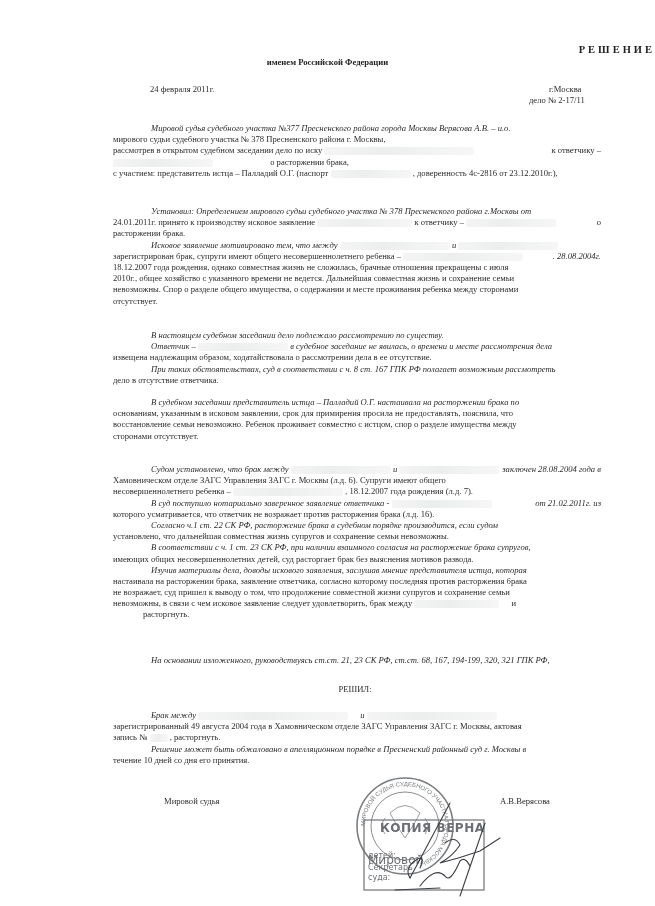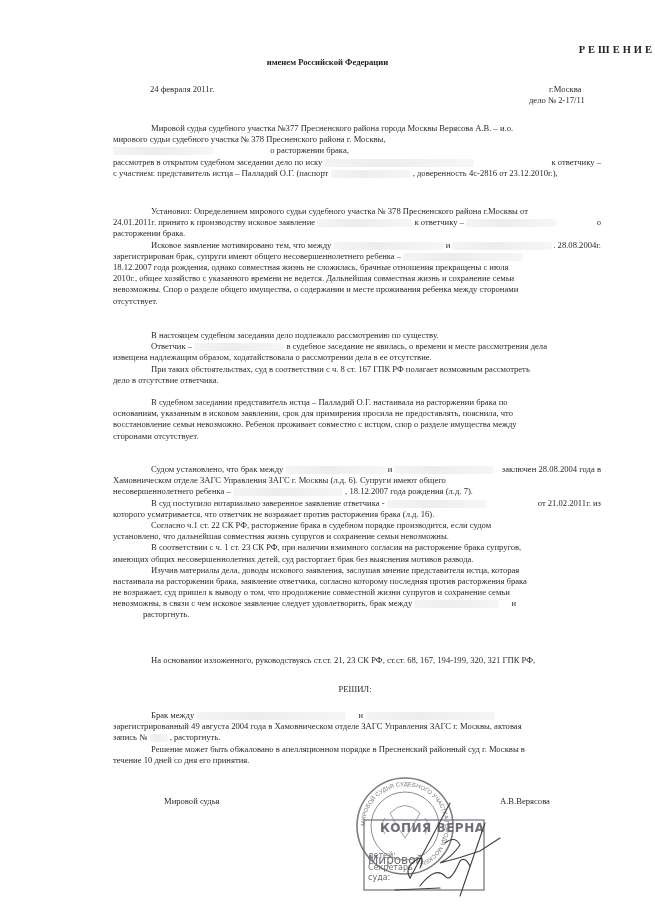--- a/index.html
+++ b/index.html
@@ -15,21 +15,21 @@
   .title {
     position: absolute; left: 0; width: 655px; text-align: right; top: 44px;
     font-weight: bold; font-size: 10.5px; letter-spacing: 3px; color: #222;
   }
   .subtitle {
     position: absolute; left: 0; width: 655px; text-align: center; top: 57px;
     font-weight: bold; font-size: 8.6px; color: #222;
   }
   .blk { position: absolute; left: 113px; width: 488px; }
   .line { display: block; white-space: nowrap; height: 11.2px; }
-  .ind { padding-left: 38px; }
+  .ind { padding-left: 38px; font-style: italic; }
   .redact {
     display: inline-block; height: 8px; vertical-align: middle;
     background: linear-gradient(90deg, #f4f4f4, #eceeee 40%, #f6f6f6);
     border-radius: 2px;
   }
   .decision-heading { position: absolute; left: 0; width: 710px; text-align: center; }
   .stamp-wrap { position: absolute; left: 350px; top: 768px; width: 170px; height: 130px; }
   .signature { position: absolute; left: 500px; top: 796px; }
 </style>
 </head>
@@ -41,27 +41,27 @@
   <div class="subtitle">именем Российской Федерации</div>
 
   <div class="abs" style="left:150px; top:84px;">24 февраля 2011г.</div>
   <div class="abs" style="left:549px; top:84px;">г.Москва</div>
   <div class="abs" style="left:529px; top:95px;">дело № 2-17/11</div>
 
   <div class="blk" style="top:123px;">
     <span class="line ind">Мировой судья судебного участка №377 Пресненского района города Москвы   Верясова А.В. – и.о.</span>
     <span class="line">мирового судьи судебного участка № 378 Пресненского района г. Москвы,</span>
     <span class="line">
-      <span class="redact" style="width:100px;"></span>
-      <span style="margin-left:55px">о расторжении брака,</span>
-    </span>
-    <span class="line">
       <span>рассмотрев в открытом судебном заседании дело по иску</span>
       <span class="redact" style="width:150px;"></span>
       <span style="float:right">к ответчику –</span>
+    </span>
+    <span class="line">
+      <span class="redact" style="width:100px;"></span>
+      <span style="margin-left:55px">о расторжении брака,</span>
     </span>
     <span class="line">
       <span>с участием: представитель истца – Палладий О.Г. (паспорт</span>
       <span class="redact" style="width:80px;"></span>
       <span>, доверенность 4с-2816 от 23.12.2010г.),</span>
     </span>
   </div>
 
   <div class="blk" style="top:206px;">
     <span class="line ind">Установил: Определением мирового судьи судебного участка № 378 Пресненского района г.Москвы от</span>

